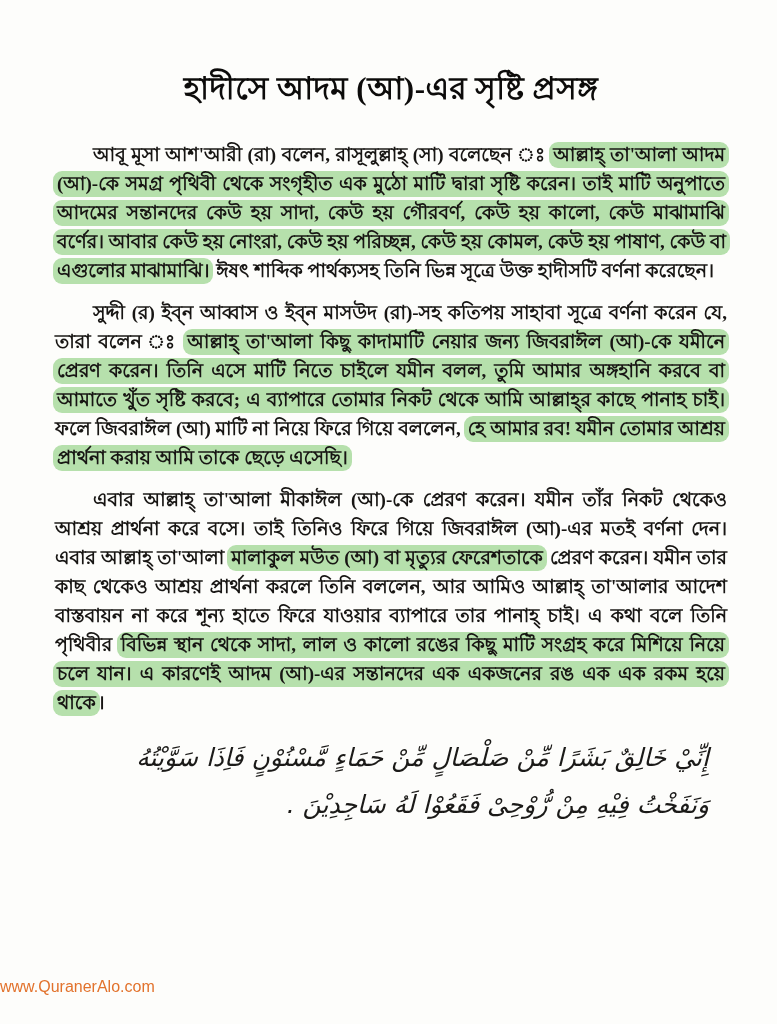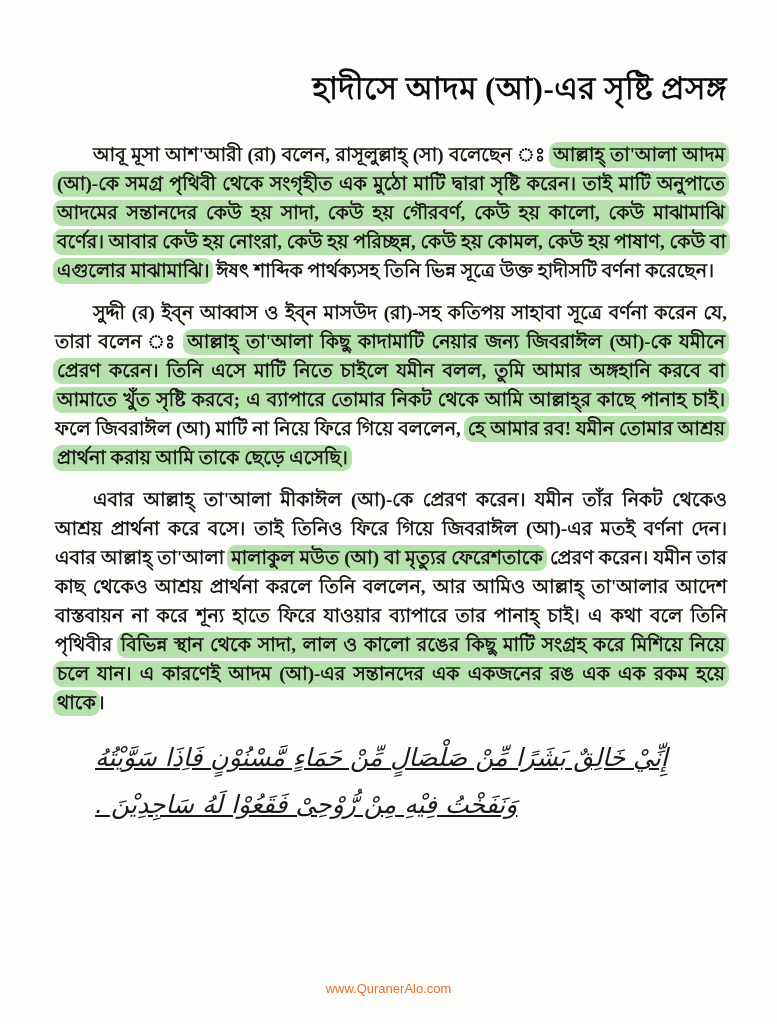--- a/index.html
+++ b/index.html
@@ -19,21 +19,21 @@
     height: 1024px;
     padding: 64px 50px 0 55px;
     background: var(--bg);
     overflow: hidden;
     position: relative;
   }
   .title {
     font-size: 31px;
     font-weight: 700;
     color: #0c0b0a;
-    text-align: right;
+    text-align: center;
     margin-bottom: 24px;
     letter-spacing: 0.5px;
   }
   .para {
     font-size: 19px;
     line-height: 29px;
     font-weight: 600;
     color: var(--ink);
     text-align: justify;
     text-indent: 38px;
@@ -44,38 +44,36 @@
     color: var(--ink);
     border-radius: 9px;
     padding: 2px 4px 3px 4px;
     margin: 6px -2px;
     box-decoration-break: clone;
     -webkit-box-decoration-break: clone;
   }
   .arabic {
     direction: rtl;
     unicode-bidi: embed;
-    text-align: left;
+    text-align: right;
     font-family: "DejaVu Sans", sans-serif;
     font-style: italic;
     font-size: 25px;
     line-height: 47px;
     color: #1b1a18;
     padding: 4px 18px 0 40px;
     font-weight: 500;
-    text-decoration: underline;
   }
   .watermark {
     position: absolute;
     left: 0;
     right: 0;
     bottom: 28px;
-    text-align: center;
     font-family: "Liberation Sans", "DejaVu Sans", sans-serif;
-    font-size: 13px;
+    font-size: 16px;
     color: var(--wm);
   }
 </style>
 </head>
 <body>
 
 <div class="page">
   <h1 class="title">হাদীসে আদম (আ)-এর সৃষ্টি প্রসঙ্গ</h1>
 
   <div id="paragraphs">

